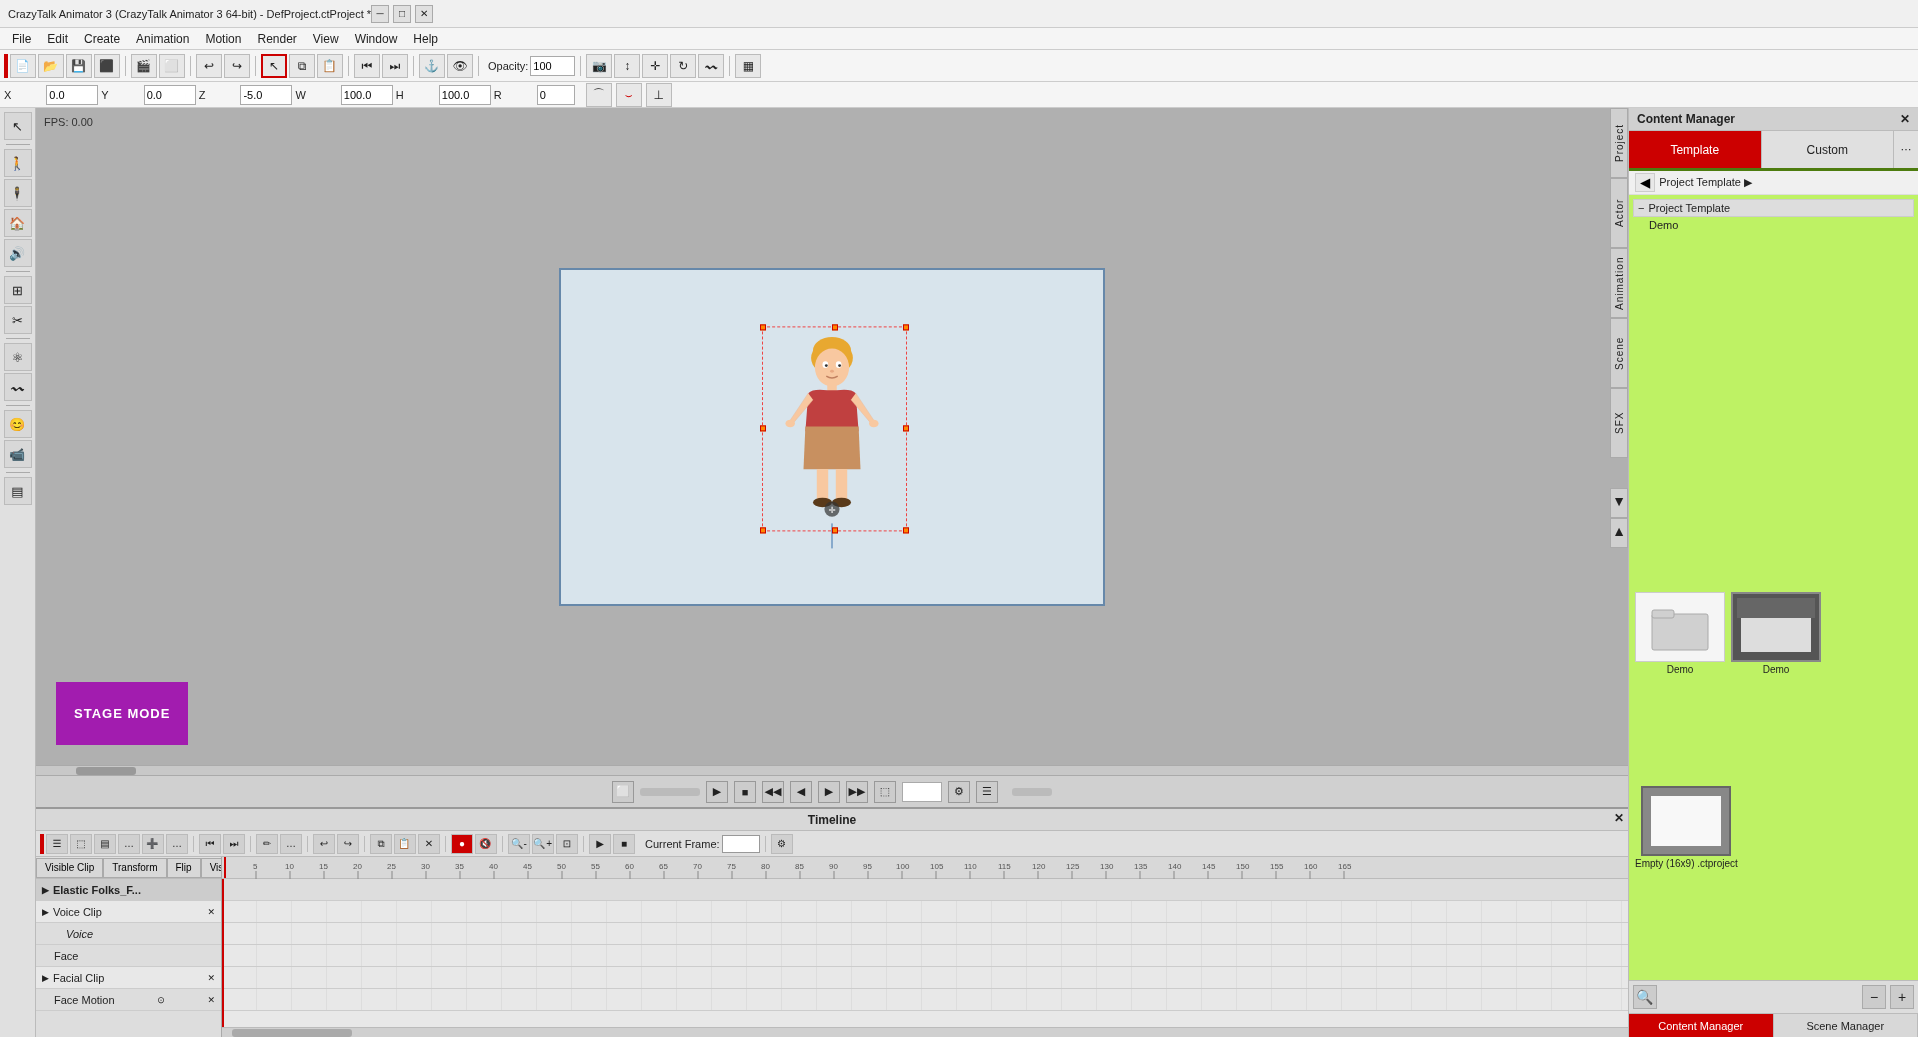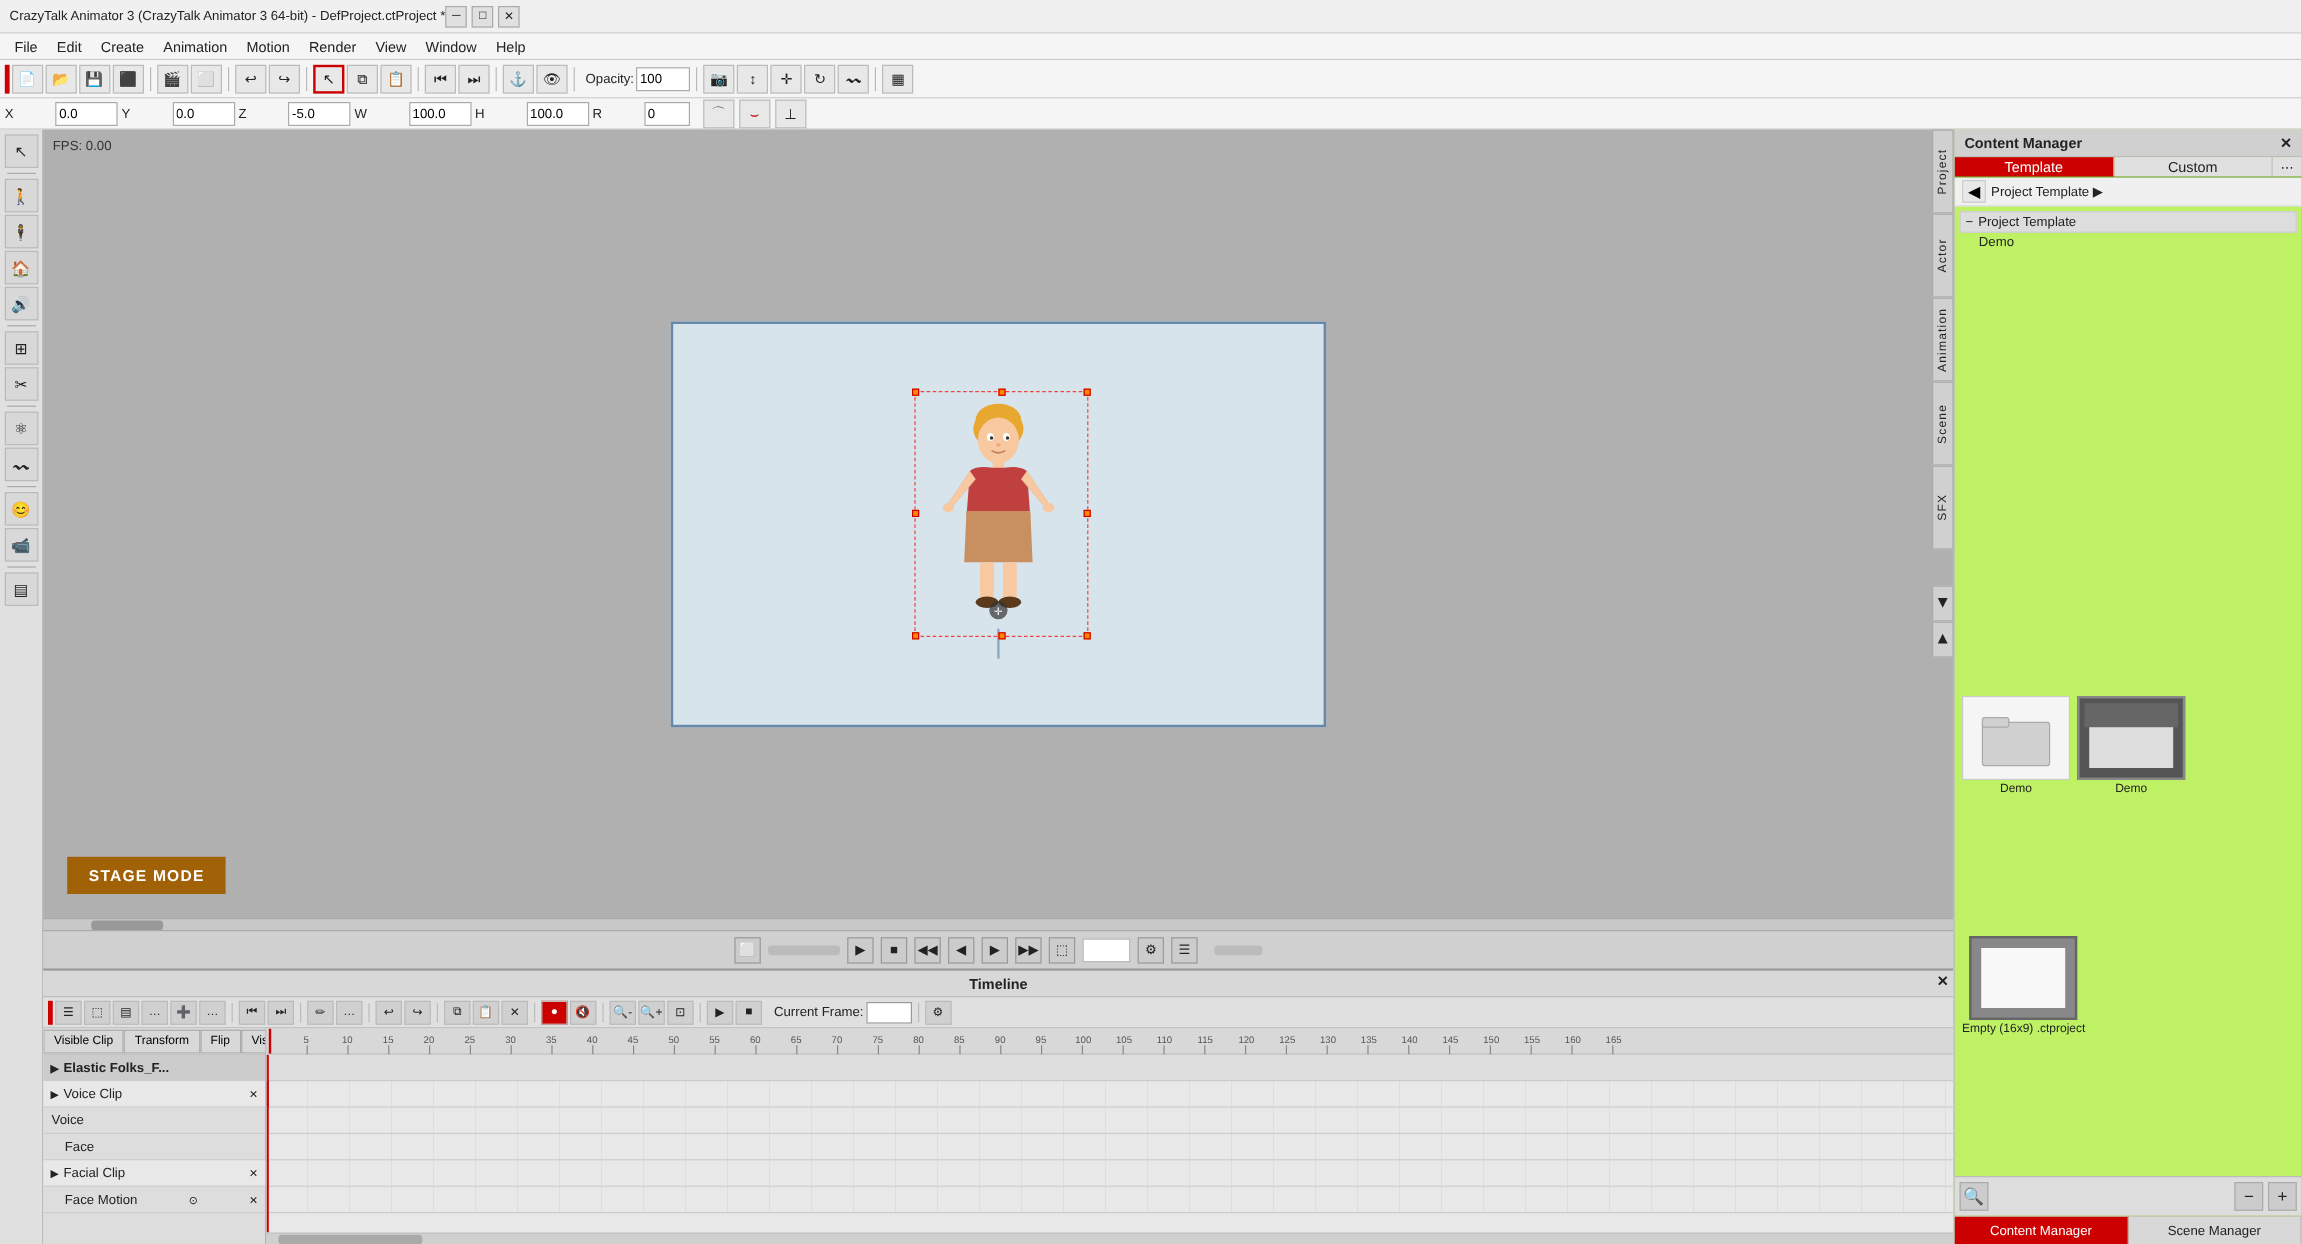--- a/index.html
+++ b/index.html
@@ -120,25 +120,25 @@
       width: 546px;
       height: 338px;
       background: #d8e4ec;
       border: 2px solid #6688aa;
       position: relative;
       overflow: hidden;
     }
     #stage-mode-btn {
       position: absolute;
       bottom: 20px; left: 20px;
-      background: #a16207;
+      background: #a21caf;
       color: white;
       font-size: 13px;
       font-weight: bold;
-      padding: 8px 18px;
+      padding: 24px 18px;
       border: none;
       cursor: pointer;
       letter-spacing: 1px;
     }
 
     
     #transport-bar {
       background: #d0d0d0;
       height: 32px;
       display: flex;
@@ -264,22 +264,22 @@
       padding: 4px 8px;
       font-size: 12px;
       font-weight: bold;
       border-bottom: 1px solid #bbb;
       display: flex;
       align-items: center;
       justify-content: space-between;
     }
     #template-custom-tabs {
       display: flex;
-      height: 17px;
-      border-bottom: 1px solid #4d7c0f;
+      height: 40px;
+      border-bottom: 3px solid #4d7c0f;
     }
     .panel-tab {
       flex: 1;
       display: flex;
       align-items: center;
       justify-content: center;
       cursor: pointer;
       font-size: 12px;
       border-right: 1px solid #bbb;
     }
@@ -672,21 +672,21 @@
           <div class="track-label-row main">
             <span style="font-size:9px;">▶</span>
             <span>Elastic Folks_F...</span>
           </div>
           <div class="track-label-row" style="background:#e8e8e8;">
             <span style="font-size:9px;">▶</span>
             <span>Voice Clip</span>
             <span class="track-close-btn">✕</span>
           </div>
           <div class="track-label-row">
-            <span style="margin-left:1px;">Voice</span>
+            <span style="margin-left:24px;font-style:italic;">Voice</span>
           </div>
           <div class="track-label-row">
             <span style="margin-left:12px;">Face</span>
           </div>
           <div class="track-label-row" style="background:#e8e8e8;">
             <span style="font-size:9px;">▶</span>
             <span>Facial Clip</span>
             <span class="track-close-btn">✕</span>
           </div>
           <div class="track-label-row">

